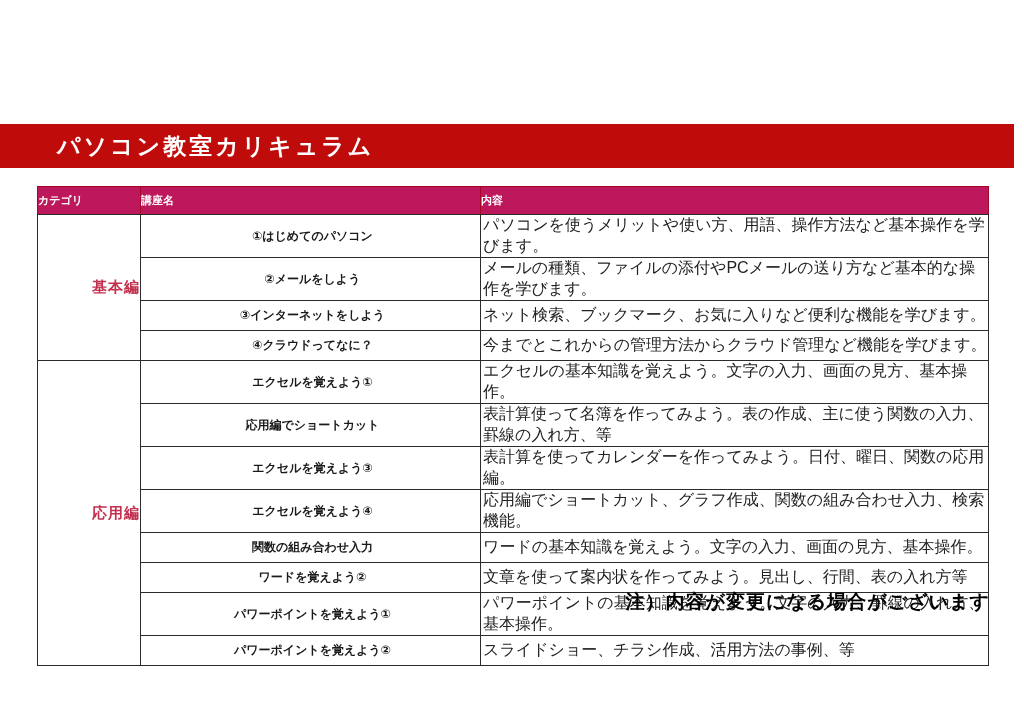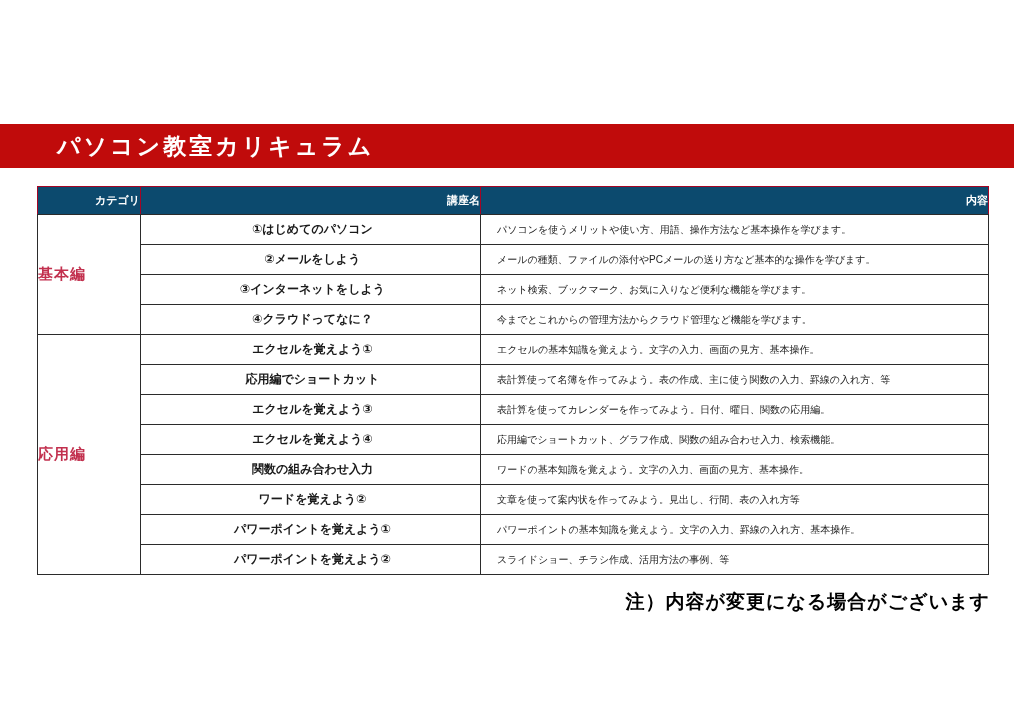--- a/index.html
+++ b/index.html
@@ -30,50 +30,50 @@
     table-layout: fixed;
   }
   table.curriculum col.c1 { width: 103px; }
   table.curriculum col.c2 { width: 340px; }
   table.curriculum col.c3 { width: 508px; }
 
   table.curriculum th, table.curriculum td {
     border: 1px solid #2b2b2b;
   }
   table.curriculum th {
-    background: #0c4a6e;
+    background: #be185d;
     color: #ffffff;
     font-size: 11px;
     font-weight: bold;
     height: 28px;
-    text-align: right;
+    text-align: left;
     border-color: #a50524;
     border-bottom-color: #2b2b2b;
   }
   table.curriculum td { height: 30px; background: #ffffff; }
 
   td.category-cell {
     background: #fdecec;
     color: #c2304e;
     font-size: 15px;
     font-weight: bold;
-    text-align: left;
+    text-align: right;
     letter-spacing: 1px;
   }
   td.course-cell {
     font-size: 12px;
     font-weight: bold;
     color: #1a1a1a;
     padding-left: 4px;
     text-align: center;
   }
   td.desc-cell {
-    font-size: 10px;
+    font-size: 16px;
     color: #222222;
-    padding-left: 16px;
+    padding-left: 2px;
   }
 
   .change-notice {
     position: absolute;
     right: 34px; top: 589px;
     font-size: 19px;
     font-weight: bold;
     color: #000000;
     letter-spacing: 1px;
   }

